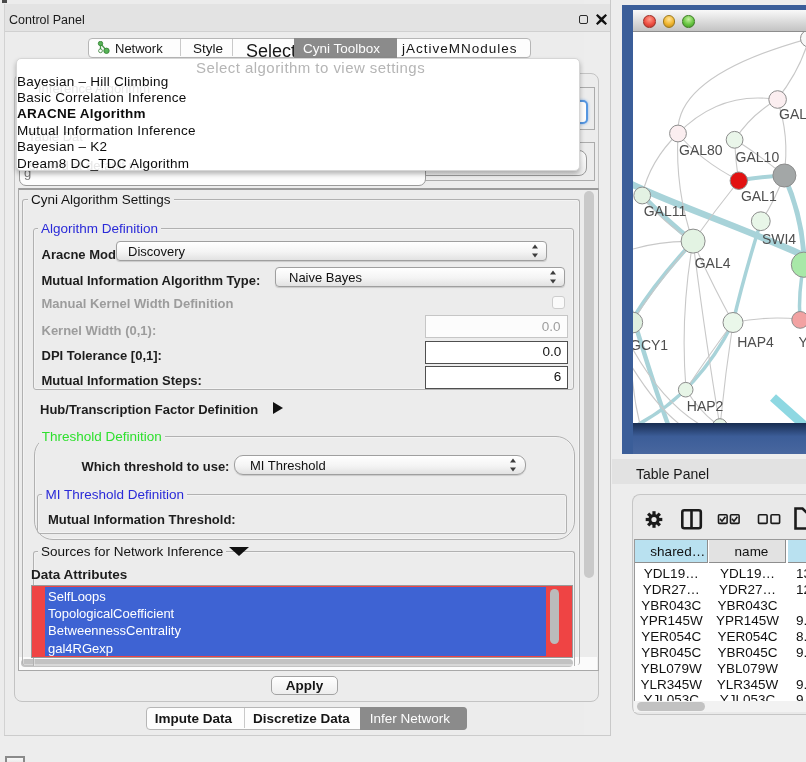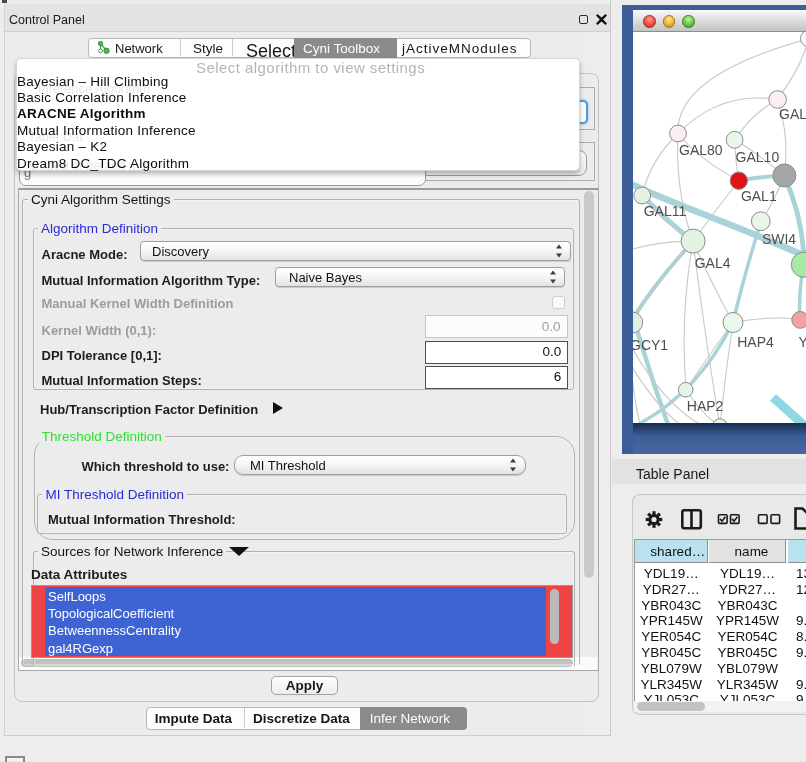--- a/index.html
+++ b/index.html
@@ -92,21 +92,21 @@
 
   <div class="grp" style="left:22px;top:199px;width:558px;height:466px;border-bottom:none;">
     <div class="gtitle" style="left:5px;color:#141414;">Cyni Algorithm Settings</div>
   </div>
 
   <div class="grp" style="left:33px;top:227.5px;width:541px;height:162px;">
     <div class="gtitle" style="left:4px;color:#2a2ad8;">Algorithm Definition</div>
   </div>
 
   <div class="lbl" style="left:41.5px;top:247px;">Aracne Mode:</div>
-  <div class="combo" style="left:140px;top:241.3px;width:431px;height:19.5px;padding-left:24px;">
+  <div class="combo" style="left:116px;top:241.3px;width:431px;height:19.5px;padding-left:24px;">
     <span class="ctext">Discovery</span>
       <span class="updn"></span>
   </div>
 
   <div class="lbl" style="left:41.5px;top:272.5px;">Mutual Information Algorithm Type:</div>
   <div class="combo" style="left:275px;top:267px;width:290px;height:19.5px;">
     <span class="ctext" style="left:13px;">Naive Bayes</span>
       <span class="updn"></span>
   </div>
 

